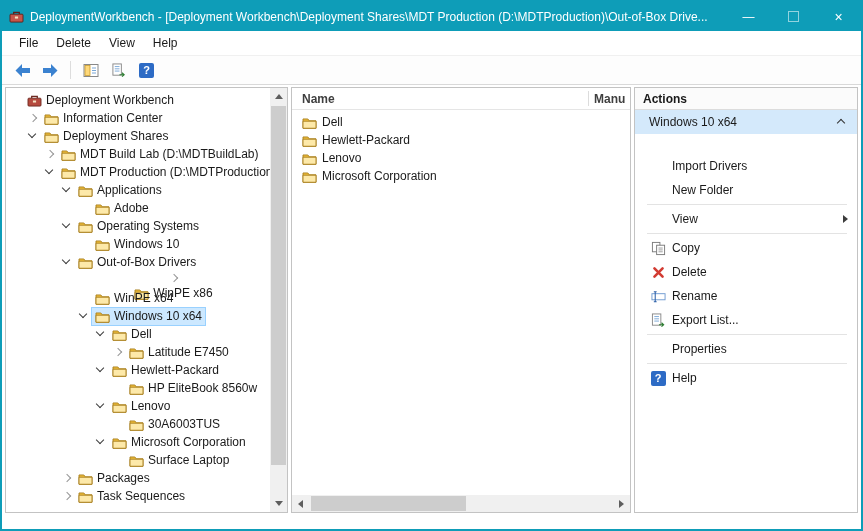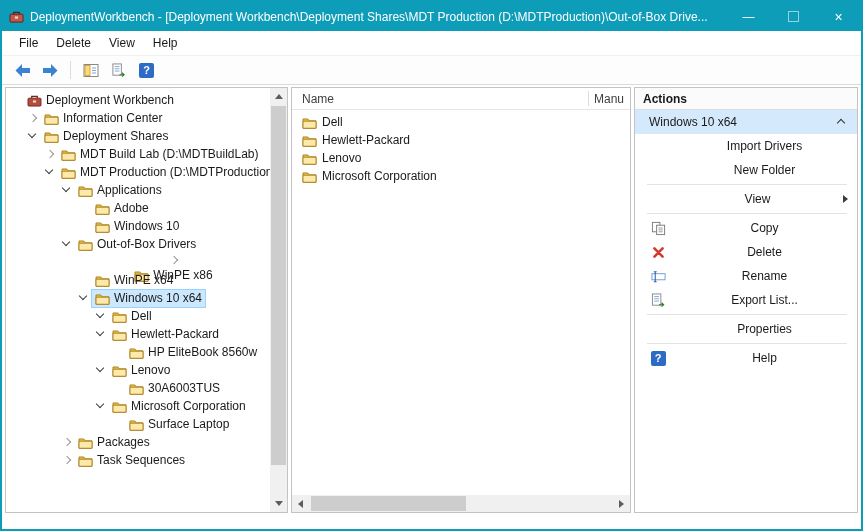--- a/index.html
+++ b/index.html
@@ -45,36 +45,36 @@
   .vthumb{position:absolute;top:1px;left:1px;right:1px;height:92%;background:#cdcdcd;}
   .hscroll{position:absolute;left:0;right:0;bottom:0;height:17px;background:#f0f0f0;display:flex;}
   .hbtn{width:17px;flex:none;display:flex;align-items:center;justify-content:center;}
   .htrack{flex:1;position:relative;}
   .hthumb{position:absolute;left:2px;top:1px;bottom:1px;width:155px;background:#cdcdcd;}
   .tri-up{width:0;height:0;border-left:4px solid transparent;border-right:4px solid transparent;border-bottom:5px solid #5e5e5e;}
   .tri-down{width:0;height:0;border-left:4px solid transparent;border-right:4px solid transparent;border-top:5px solid #5e5e5e;}
   .tri-left{width:0;height:0;border-top:4px solid transparent;border-bottom:4px solid transparent;border-right:5px solid #5e5e5e;}
   .tri-right{width:0;height:0;border-top:4px solid transparent;border-bottom:4px solid transparent;border-left:5px solid #5e5e5e;}
   
-  .list-header{height:21px;display:flex;align-items:center;border-bottom:1px solid #e5e5e5;color:#3f3f3f;}
+  .list-header{height:21px;display:flex;align-items:center;border-bottom:1px solid #e5e5e5;color:#3f3f3f;font-weight:bold;}
   .lh-name{flex:1;padding-left:10px;}
   .lh-div{width:1px;height:15px;background:#dcdcdc;}
   .lh-manu{width:36px;padding-left:5px;overflow:hidden;white-space:nowrap;}
   .list-rows{padding-top:3px;}
   .lrow{height:18px;display:flex;align-items:center;gap:5px;padding-left:10px;white-space:nowrap;}
   
   .actions-header{height:21px;flex:none;display:flex;align-items:center;padding-left:8px;font-weight:bold;
     background:#fbfbfb;border-bottom:1px solid #dcdcdc;}
   .group-header{height:24px;flex:none;display:flex;align-items:center;background:var(--group-header-bg,#d4e9fb);
     padding:0 10px 0 14px;}
   .group-label{flex:1;}
   .chev-up{width:12px;height:12px;position:relative;}
   .chev-up::before{content:"";position:absolute;left:3px;top:4px;width:5px;height:5px;
     border-left:1.5px solid #333;border-top:1.5px solid #333;transform:rotate(45deg);}
-  .actions-list{flex:1;padding-top:0;text-align:center;}
+  .actions-list{flex:1;padding-top:20px;}
   .aitem{height:24px;display:flex;align-items:center;padding-left:12px;}
   .aicon{width:22px;flex:none;display:flex;align-items:center;justify-content:center;}
   .albl{flex:1;padding-left:3px;}
   .subarrow{width:0;height:0;border-top:4px solid transparent;border-bottom:4px solid transparent;
     border-left:5px solid #3c3c3c;margin-right:9px;}
   .asep{height:1px;background:#e3e3e3;margin:2px 10px 2px 12px;}
   svg{display:block;}
 </style>
 </head>
 <body>
@@ -203,20 +203,30 @@
           <div class="trow" style="padding-left: 71px;">
             <span class="chev non"></span>
             <span class="core">
               <svg class="icon" width="15" height="13" viewBox="0 0 16 14">
     <path d="M1 3.2 h5.2 l1.6 2 H15 v8 H1 z" fill="#f2c03c" stroke="#a97f1e" stroke-width="1"></path>
     <path d="M1 5.6 H15 V13.2 H1 z" fill="#fde9a9" stroke="#a97f1e" stroke-width="1"></path>
   </svg>
               <span class="lbl">Adobe</span>
             </span>
           </div>
+          <div class="trow" style="padding-left: 54px;">
+            <span class="chev exp"></span>
+            <span class="core">
+              <svg class="icon" width="15" height="13" viewBox="0 0 16 14">
+    <path d="M1 3.2 h5.2 l1.6 2 H15 v8 H1 z" fill="#f2c03c" stroke="#a97f1e" stroke-width="1"></path>
+    <path d="M1 5.6 H15 V13.2 H1 z" fill="#fde9a9" stroke="#a97f1e" stroke-width="1"></path>
+  </svg>
+              <span class="lbl">Operating Systems</span>
+            </span>
+          </div>
           <div class="trow" style="padding-left: 71px;">
             <span class="chev non"></span>
             <span class="core">
               <svg class="icon" width="15" height="13" viewBox="0 0 16 14">
     <path d="M1 3.2 h5.2 l1.6 2 H15 v8 H1 z" fill="#f2c03c" stroke="#a97f1e" stroke-width="1"></path>
     <path d="M1 5.6 H15 V13.2 H1 z" fill="#fde9a9" stroke="#a97f1e" stroke-width="1"></path>
   </svg>
               <span class="lbl">Windows 10</span>
             </span>
           </div>
@@ -261,20 +271,30 @@
             </span>
           </div>
           <div class="trow" style="padding-left: 88px;">
             <span class="chev exp"></span>
             <span class="core">
               <svg class="icon" width="15" height="13" viewBox="0 0 16 14">
     <path d="M1 3.2 h5.2 l1.6 2 H15 v8 H1 z" fill="#f2c03c" stroke="#a97f1e" stroke-width="1"></path>
     <path d="M1 5.6 H15 V13.2 H1 z" fill="#fde9a9" stroke="#a97f1e" stroke-width="1"></path>
   </svg>
               <span class="lbl">Dell</span>
+            </span>
+          </div>
+          <div class="trow" style="padding-left: 105px;">
+            <span class="chev col"></span>
+            <span class="core">
+              <svg class="icon" width="15" height="13" viewBox="0 0 16 14">
+    <path d="M1 3.2 h5.2 l1.6 2 H15 v8 H1 z" fill="#f2c03c" stroke="#a97f1e" stroke-width="1"></path>
+    <path d="M1 5.6 H15 V13.2 H1 z" fill="#fde9a9" stroke="#a97f1e" stroke-width="1"></path>
+  </svg>
+              <span class="lbl">Latitude E7450</span>
             </span>
           </div>
           <div class="trow" style="padding-left: 88px;">
             <span class="chev exp"></span>
             <span class="core">
               <svg class="icon" width="15" height="13" viewBox="0 0 16 14">
     <path d="M1 3.2 h5.2 l1.6 2 H15 v8 H1 z" fill="#f2c03c" stroke="#a97f1e" stroke-width="1"></path>
     <path d="M1 5.6 H15 V13.2 H1 z" fill="#fde9a9" stroke="#a97f1e" stroke-width="1"></path>
   </svg>
               <span class="lbl">Hewlett-Packard</span>

